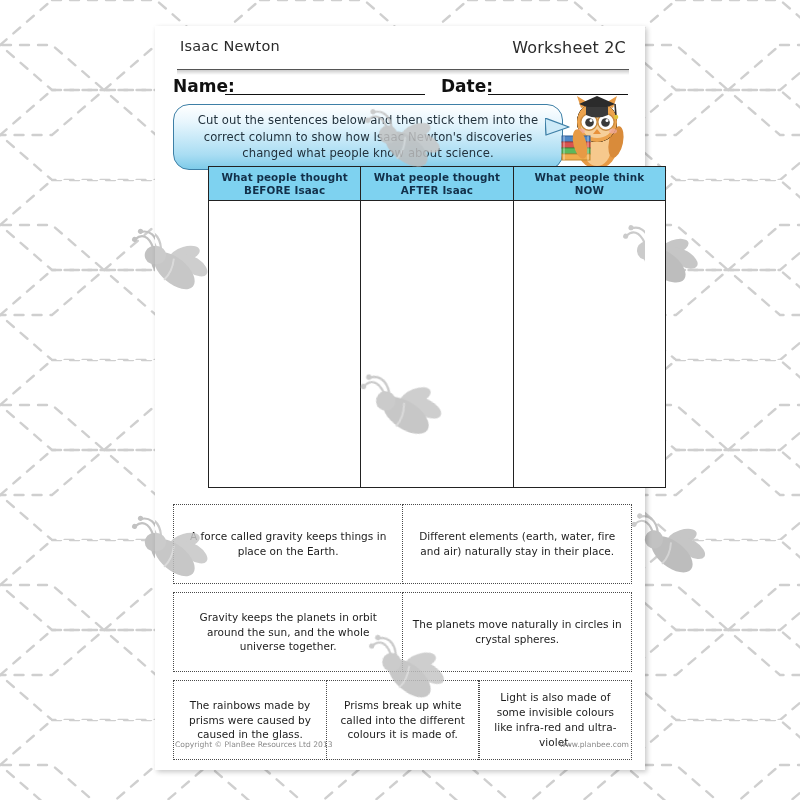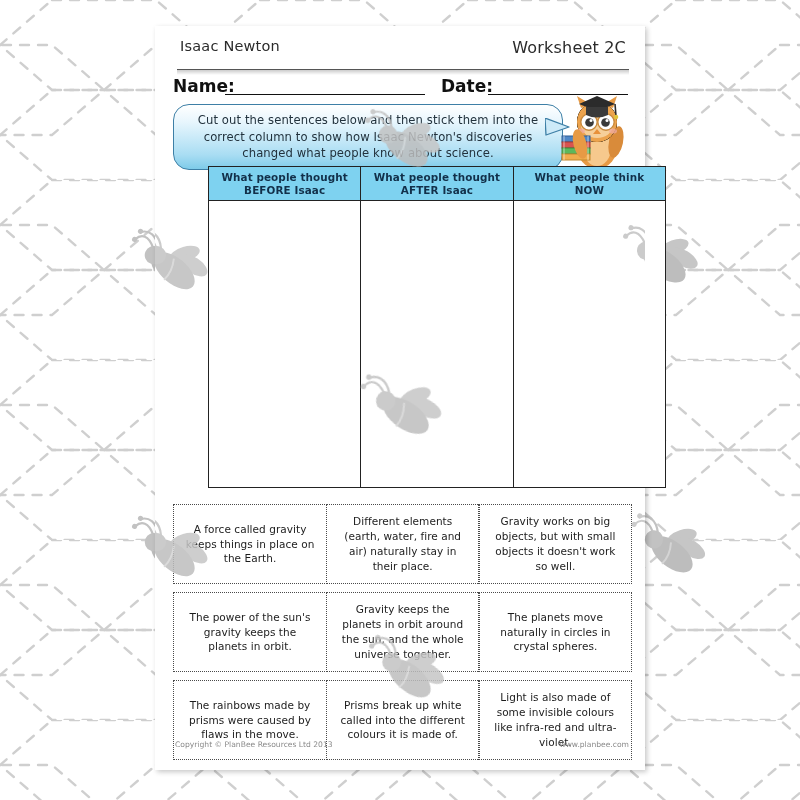--- a/index.html
+++ b/index.html
@@ -319,38 +319,32 @@
     </div>
 
     <div id="cards">
       <div class="card-row">
         <div class="card">
           <div class="card-text">A force called gravity keeps things in place on the Earth.</div>
         </div>
         <div class="card">
           <div class="card-text">Different elements (earth, water, fire and air) naturally stay in their place.</div>
         </div>
-        <div class="card">
-          <div class="card-text">Gravity works on big objects, but with small objects it doesn't work so well.</div>
-        </div>
       </div>
       <div class="card-row">
         <div class="card">
-          <div class="card-text">The power of the sun's gravity keeps the planets in orbit.</div>
-        </div>
-        <div class="card">
           <div class="card-text">Gravity keeps the planets in orbit around the sun, and the whole universe together.</div>
         </div>
         <div class="card">
           <div class="card-text">The planets move naturally in circles in crystal spheres.</div>
         </div>
       </div>
       <div class="card-row">
         <div class="card">
-          <div class="card-text">The rainbows made by prisms were caused by flaws in the move.</div>
+          <div class="card-text">The rainbows made by prisms were caused by caused in the glass.</div>
         </div>
         <div class="card">
           <div class="card-text">Prisms break up white called into the different colours it is made of.</div>
         </div>
         <div class="card">
           <div class="card-text">Light is also made of some invisible colours like infra-red and ultra-violet.</div>
         </div>
       </div>
     </div>
 

